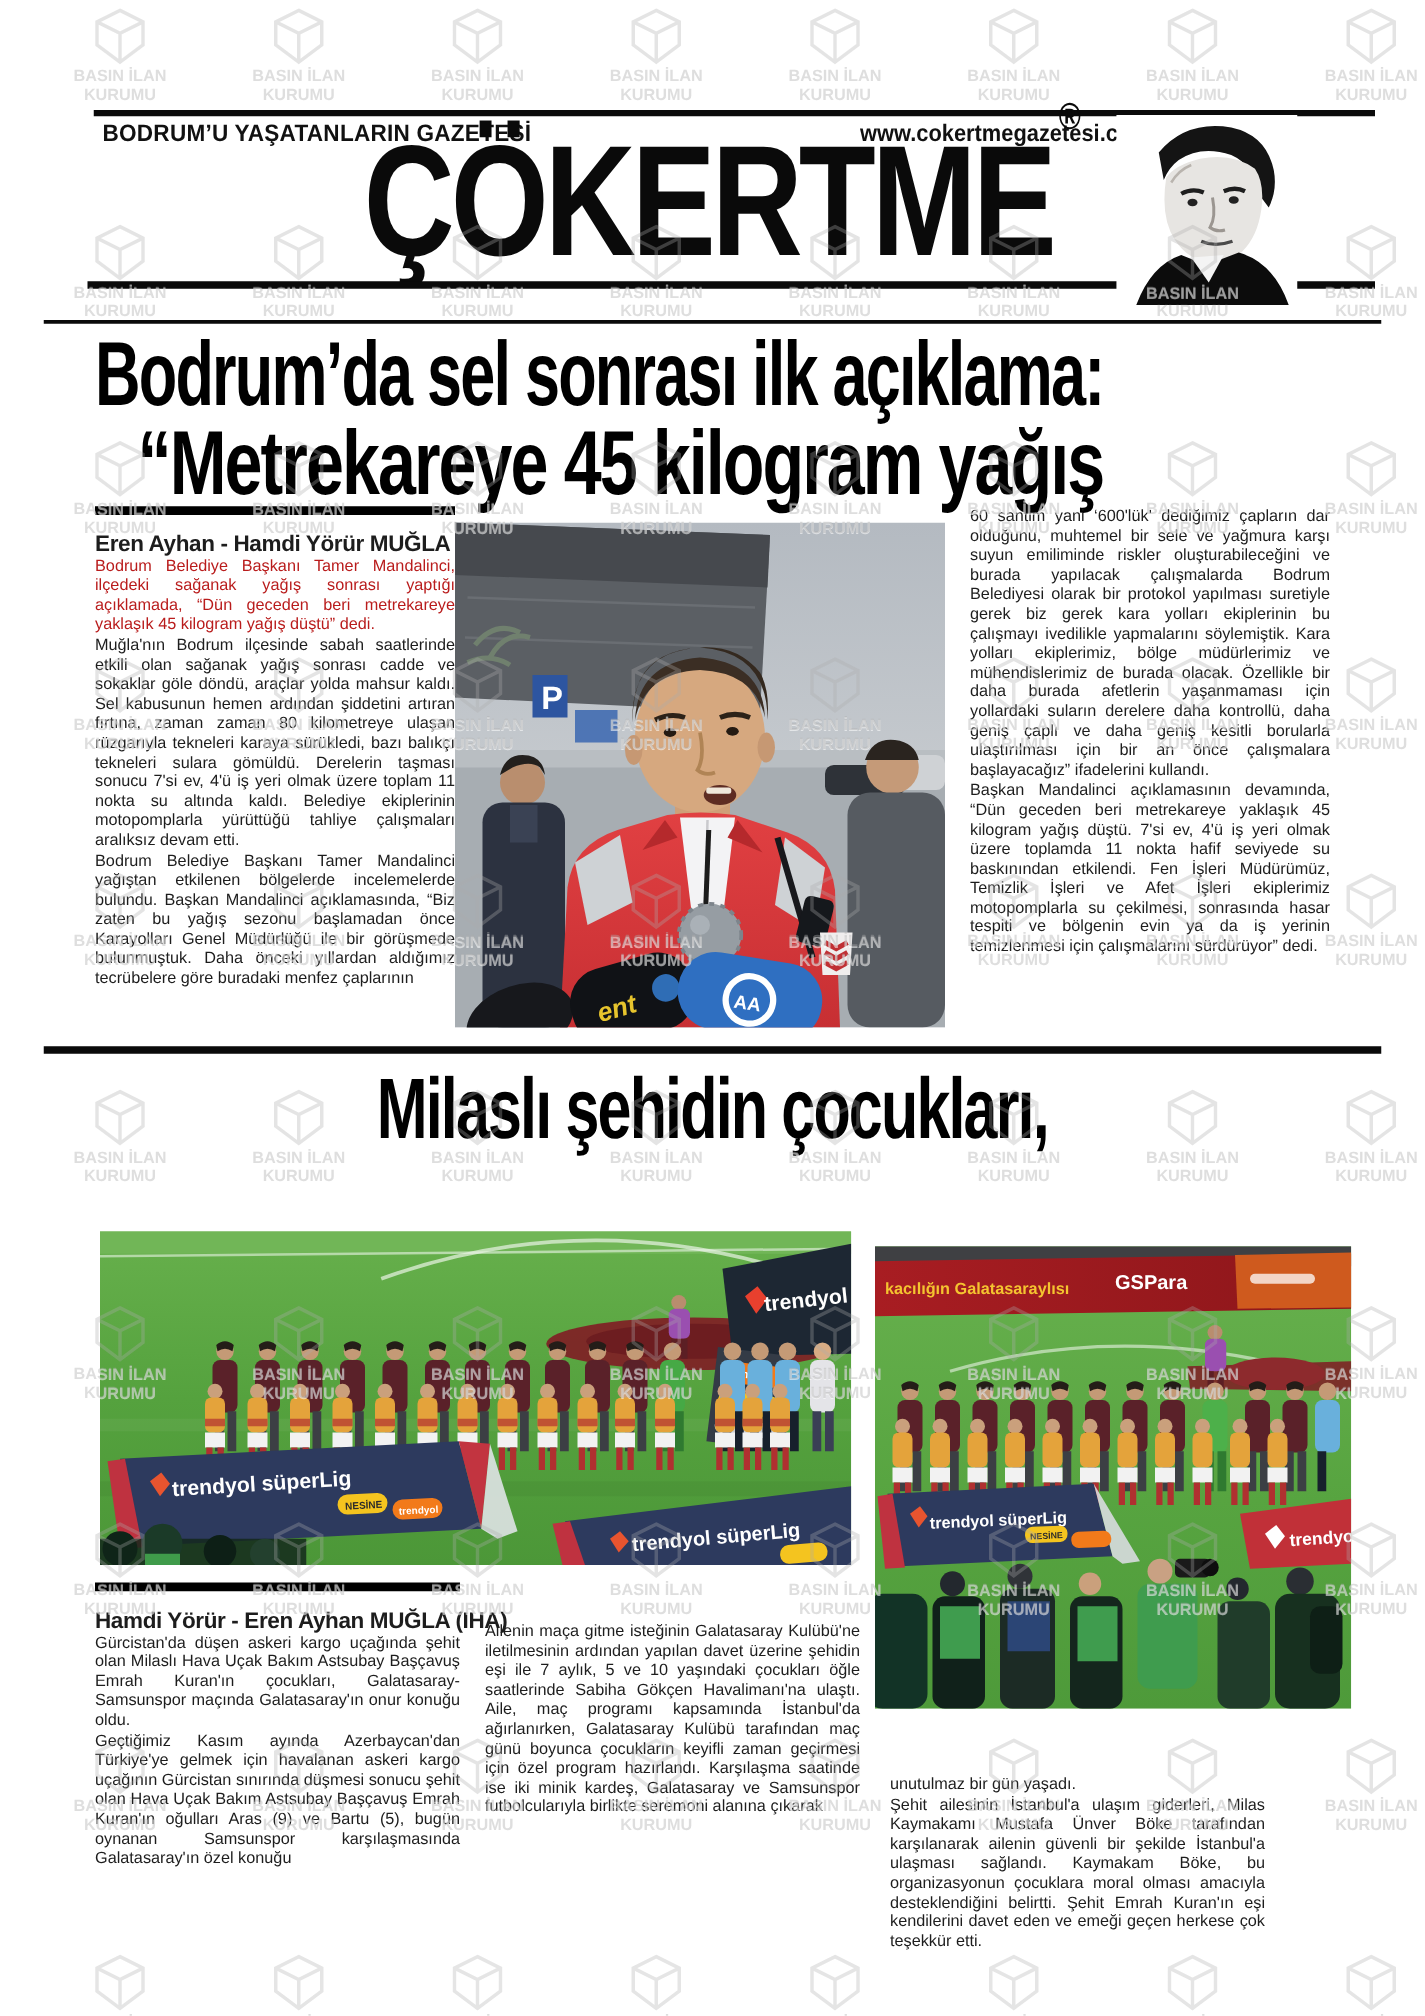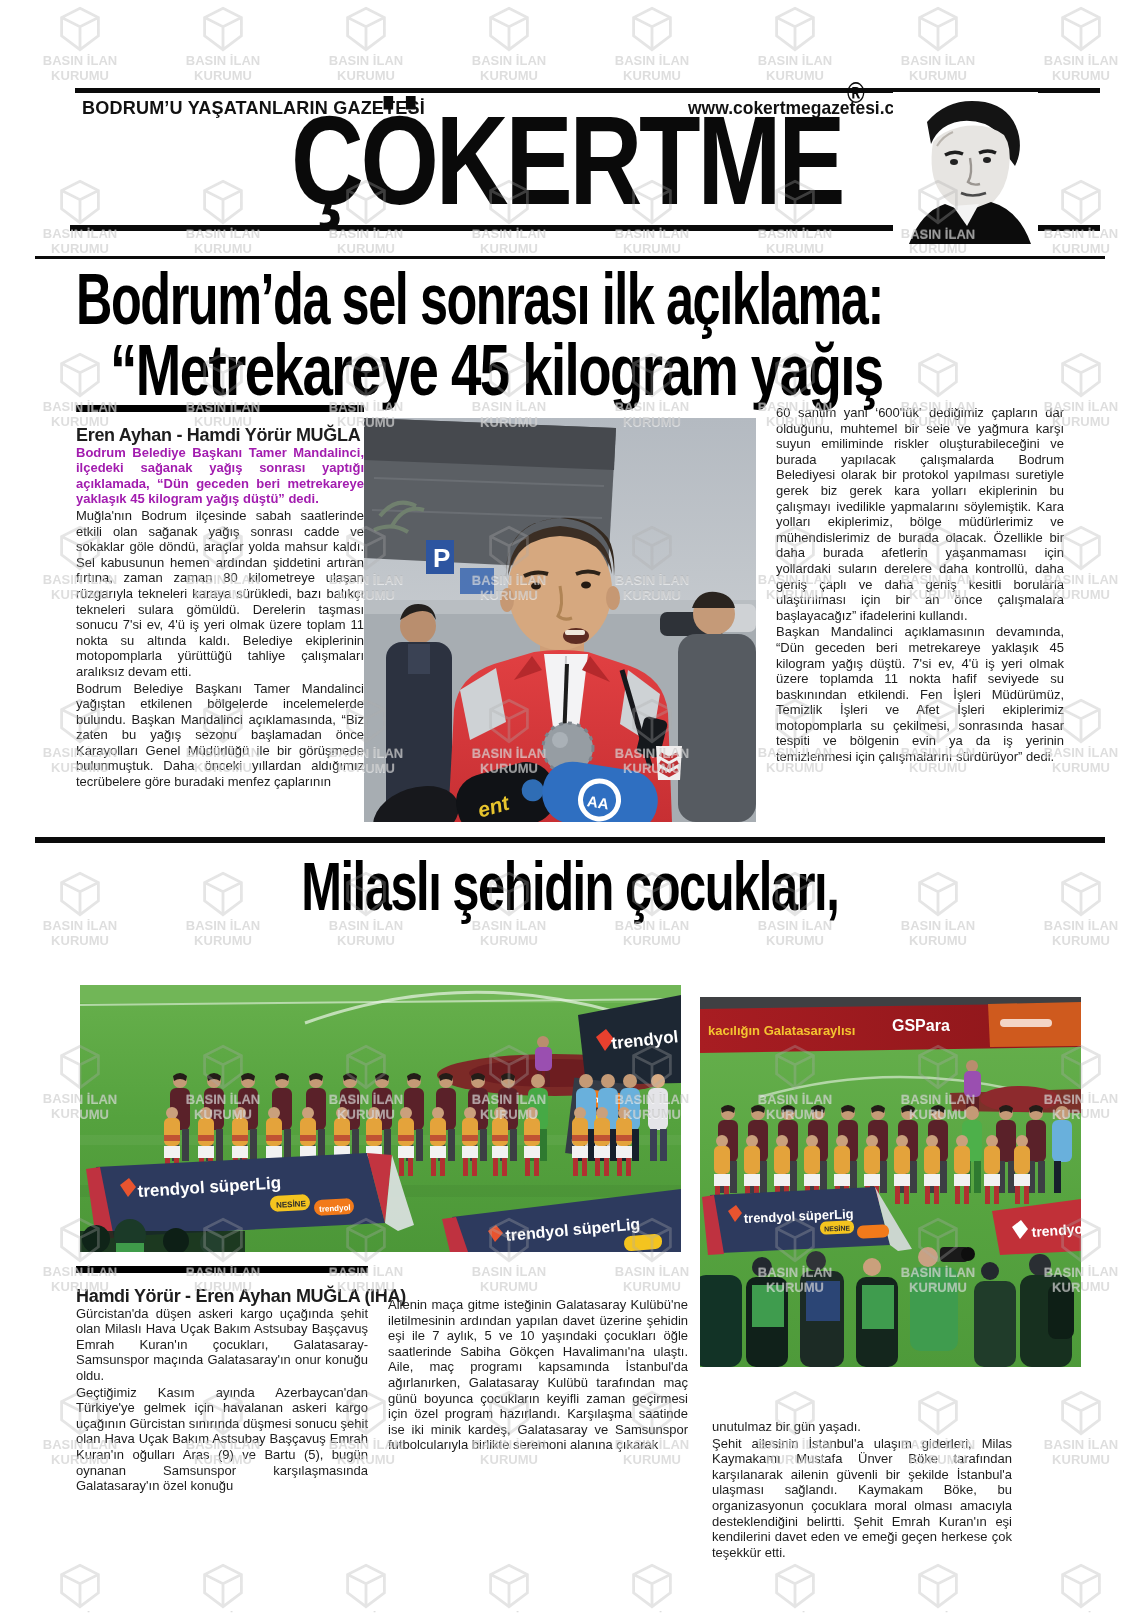--- a/index.html
+++ b/index.html
@@ -27,21 +27,21 @@
   .hl{position:absolute;font-weight:bold;color:#000;white-space:nowrap;line-height:1;
       transform-origin:left top;letter-spacing:-2px;}
   .hl-c{position:absolute;left:0;width:1140px;text-align:center;}
   .hl-c>span{display:inline-block;font-weight:bold;color:#000;white-space:nowrap;line-height:1;
       letter-spacing:-2px;transform-origin:center top;}
   
   .col{position:absolute;font-size:13px;line-height:15.6px;text-align:justify;color:#1d1d1d;}
   .col p{margin:0 0 1px 0;}
   .byline{font-weight:bold;font-size:18px;letter-spacing:-.3px;border-top:7px solid #000;
           padding-top:16px;margin:0 0 5px 0;white-space:nowrap;}
-  .lead{font-weight:bold;color:#a21caf;}
+  .lead{font-weight:normal;color:#b91c1c;}
   .photo{position:absolute;display:block;}
   svg text{font-family:"Liberation Sans",sans-serif;}
 </style>
 </head>
 <body>
 
 <div class="page">
 
   <div class="rule" style="left:75px;top:88px;width:1025px;height:5px;"></div>
   <div class="tagline">BODRUM’U YAŞATANLARIN GAZETESİ</div>
@@ -436,21 +436,21 @@
 
   <div class="col" style="left:388px;top:1297px;width:300px;">
     <p>Ailenin maça gitme isteğinin Galatasaray Kulübü'ne iletilmesinin ardından yapılan davet üzerine şehidin eşi ile 7 aylık, 5 ve 10 yaşındaki çocukları öğle saatlerinde Sabiha Gökçen Havalimanı'na ulaştı. Aile, maç programı kapsamında İstanbul'da ağırlanırken, Galatasaray Kulübü tarafından maç günü boyunca çocukların keyifli zaman geçirmesi için özel program hazırlandı. Karşılaşma saatinde ise iki minik kardeş, Galatasaray ve Samsunspor futbolcularıyla birlikte seremoni alanına çıkarak</p>
   </div>
 
   <div class="col" style="left:712px;top:1419px;width:300px;">
     <p>unutulmaz bir gün yaşadı.</p>
     <p>Şehit ailesinin İstanbul'a ulaşım giderleri, Milas Kaymakamı Mustafa Ünver Böke tarafından karşılanarak ailenin güvenli bir şekilde İstanbul'a ulaşması sağlandı. Kaymakam Böke, bu organizasyonun çocuklara moral olması amacıyla desteklendiğini belirtti. Şehit Emrah Kuran'ın eşi kendilerini davet eden ve emeği geçen herkese çok teşekkür etti.</p>
   </div>
 
-  <div style="position:absolute;inset:0;pointer-events:none;z-index:40;">
+  <div style="position:absolute;inset:0;pointer-events:none;z-index:40;margin-left:16px;">
       <div class="wm" style="left: 18px; top: 6px;"><svg viewBox="0 0 40 40">
           <path d="M20 2 L36 10 L36 26 L20 38 L4 26 L4 10 Z M4 10 L20 18 L36 10 M20 18 L20 38" fill="none" stroke="currentColor" stroke-width="2.4"></path>
         </svg><span>BASIN İLAN</span><br><span>KURUMU</span></div>
       <div class="wm" style="left: 161px; top: 6px;"><svg viewBox="0 0 40 40">
           <path d="M20 2 L36 10 L36 26 L20 38 L4 26 L4 10 Z M4 10 L20 18 L36 10 M20 18 L20 38" fill="none" stroke="currentColor" stroke-width="2.4"></path>
         </svg><span>BASIN İLAN</span><br><span>KURUMU</span></div>
       <div class="wm" style="left: 304px; top: 6px;"><svg viewBox="0 0 40 40">
           <path d="M20 2 L36 10 L36 26 L20 38 L4 26 L4 10 Z M4 10 L20 18 L36 10 M20 18 L20 38" fill="none" stroke="currentColor" stroke-width="2.4"></path>
         </svg><span>BASIN İLAN</span><br><span>KURUMU</span></div>
       <div class="wm" style="left: 447px; top: 6px;"><svg viewBox="0 0 40 40">

